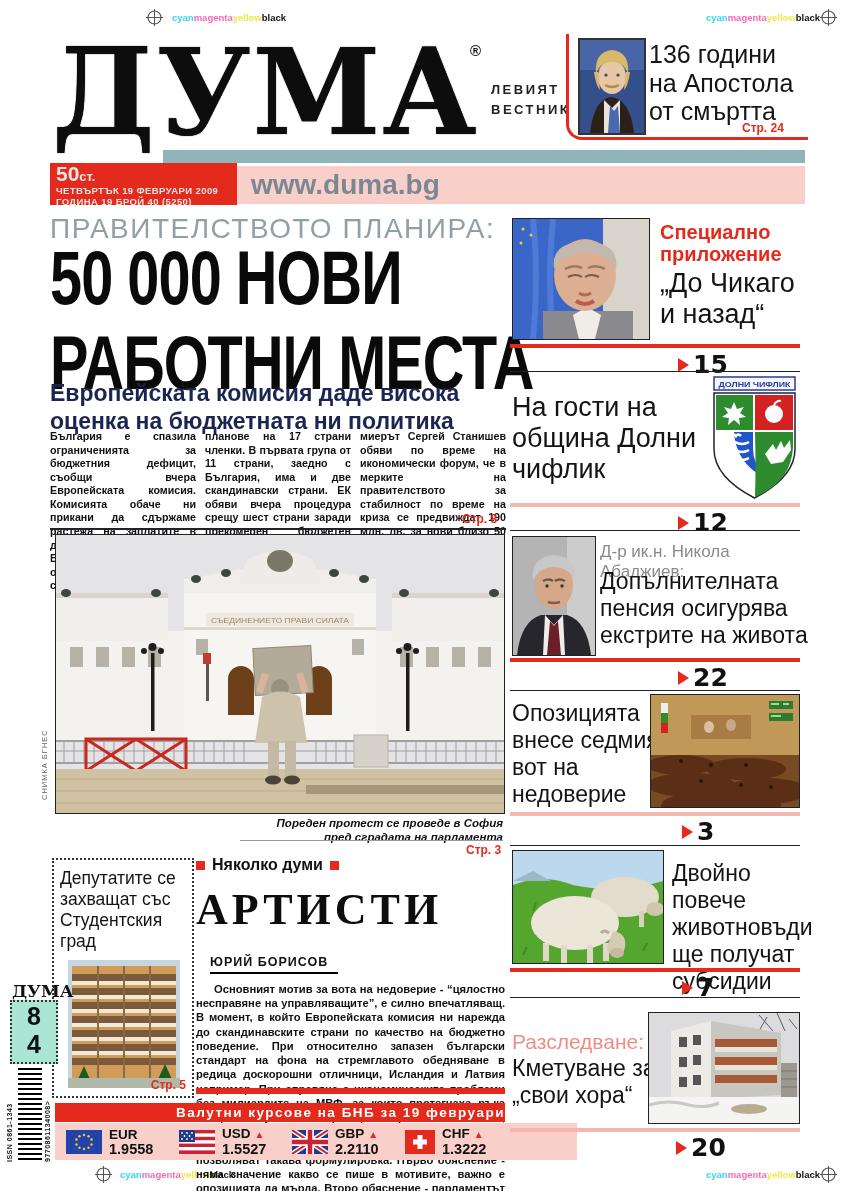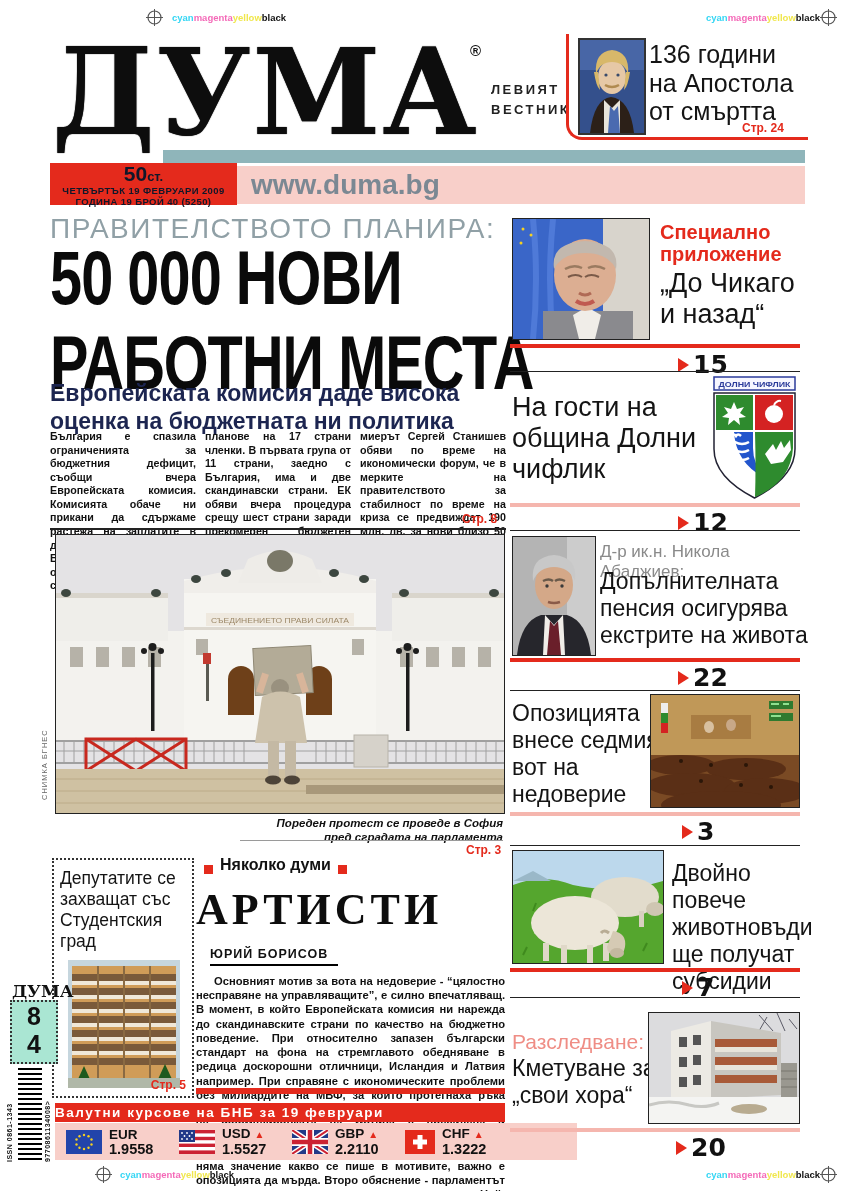--- a/index.html
+++ b/index.html
@@ -12,21 +12,21 @@
   .cmyk .c{color:#35d6f4}.cmyk .m{color:#f46ab8}.cmyk .y{color:#f0e74e}.cmyk .k{color:#111}
   .regmark svg{display:block}
 
   
   .logo{font-family:"DejaVu Serif",serif;font-weight:bold;font-size:118px;line-height:1;
         letter-spacing:2px;color:#0d0d0d;transform:scale(.98,1.02);transform-origin:left top;
         text-shadow:0 0 1px #000;}
   .rmark{font-size:15px;font-weight:bold;color:#111;}
   .tagline{font-size:13px;font-weight:bold;letter-spacing:2.5px;color:#222;line-height:1.5;}
   .tealbar{background:#8fb5ba;}
-  .pricebox{background:#e42a1c;color:#0f172a;padding:2px 6px 0 6px;text-align:center;}
+  .pricebox{background:#e42a1c;color:#e5e5e5;padding:2px 6px 0 6px;}
   .price-main{font-size:21px;font-weight:bold;line-height:18px;}
   .price-unit{font-size:13px;font-weight:bold;}
   .price-sub{font-size:9.5px;font-weight:bold;line-height:11px;letter-spacing:.4px;}
   .pinkbar{background:#f8cfc9;}
   .site{font-size:28px;font-weight:bold;color:#7b8893;line-height:38px;padding-left:14px;}
 
   
   .t136-frame{border-left:3px solid #e42a1c;border-bottom:3px solid #e42a1c;
               border-bottom-left-radius:16px;}
   .t136-title{font-size:25px;line-height:1.14;color:#141414;}
@@ -69,32 +69,32 @@
 
   
   .brand-sm{font-family:"DejaVu Serif",serif;font-weight:bold;font-size:17px;}
   .edition{background:#aae6d3;border:2px dotted #333;text-align:center;}
   .edition div{font-size:25px;font-weight:bold;line-height:28px;}
   .bars{background:repeating-linear-gradient(180deg,#000 0 2px,#fff 2px 5px);}
   .vtext{writing-mode:vertical-rl;transform:rotate(180deg);font-size:7px;color:#111;
          letter-spacing:.5px;font-weight:bold;white-space:nowrap;}
 
   
-  .rubric{font-size:16px;font-weight:bold;display:flex;align-items:flex-end;gap:7px;margin-left:8px;}
+  .rubric{font-size:16px;font-weight:bold;display:flex;align-items:center;gap:7px;}
   .redsq{width:9px;height:9px;background:#e42a1c;display:inline-block;}
   .op-title{font-family:"Liberation Serif",serif;font-size:44px;font-weight:bold;
             letter-spacing:4px;color:#0d0d0d;line-height:1;}
   .op-author{font-size:12.5px;font-weight:bold;letter-spacing:1px;border-bottom:2.5px solid #000;
              display:inline-block;padding:0 10px 3px 0;}
   .op-body{font-size:11.2px;font-weight:bold;line-height:1.27;text-align:justify;text-indent:18px;}
   .redbar{background:#e42a1c;height:6px;}
 
   
   .cur-head{background:#e42a1c;color:#fff;font-size:13.5px;font-weight:bold;letter-spacing:1.5px;
-            text-align:left;line-height:19px;}
+            text-align:right;line-height:19px;}
   .cur-body{background:#f8cfc9;display:flex;align-items:center;}
   .cur-cell{display:flex;align-items:center;gap:7px;margin-left:11px;width:102px;}
   .cur-code{font-size:13.5px;font-weight:bold;line-height:15px;}
   .cur-val{font-size:14.5px;font-weight:bold;line-height:15px;}
   .up{color:#e42a1c;font-size:10px;margin-left:4px;}
 </style>
 </head>
 <body>
 
 <div class="page">
@@ -371,21 +371,21 @@
     <div class="vtext abs" style="left:38px;top:0;height:94px">9770861134008&gt;</div>
   </div>
 
   <div class="abs" style="left:196px;top:856px;width:309px">
     <div class="rubric">
       <span class="redsq"></span>
       <span>Няколко думи</span>
       <span class="redsq"></span>
     </div>
     <div class="op-title" style="margin-top:14px">АРТИСТИ</div>
-    <div style="margin:12px 0 0 14px"><span class="op-author">ЮРИЙ БОРИСОВ</span></div>
+    <div style="margin:20px 0 0 14px"><span class="op-author">ЮРИЙ БОРИСОВ</span></div>
     <div class="op-body" style="margin-top:8px">Основният мотив за вота на недоверие - “цялостно несправяне на управляващите”, е силно впечатляващ. В момент, в който Европейската комисия ни нарежда до скандинавските страни по качество на бюджетно поведение. При относително запазен български стандарт на фона на стремглавото обедняване в редица доскорошни отличници, Исландия и Латвия например. При справяне с икономическите проблеми без милиардите на МВФ, за които протегнаха ръка Унгария и Румъния например. Въпросът е не в това, че формулировката на мотива е пресилена и истерична. Въпросът е защо вносителите си позволяват такава формулировка. Първо обяснение - няма значение какво се пише в мотивите, важно е опозицията да мърда. Второ обяснение - парламентът е театър, а в изкуството нещата са условни. Най-интересният въпрос обаче е друг - партии като СДС и ДСБ колко пъти трябва да бъдат жестоко наказвани на избори, за да разберат, че на избирателя му е писнало от артисти?</div>
   </div>
   <div class="abs redbar" style="left:196px;top:1088px;width:309px"></div>
 
   <div class="abs cur-head" style="left:55px;top:1103px;width:450px;height:19px">Валутни курсове на БНБ за 19 февруари</div>
   <div class="abs cur-body" style="left:55px;top:1123px;width:522px;height:37px">
     <div class="cur-cell">
       <svg width="36" height="24">
           <rect width="36" height="24" fill="#2244aa"></rect>
           <g fill="#f5d020">

